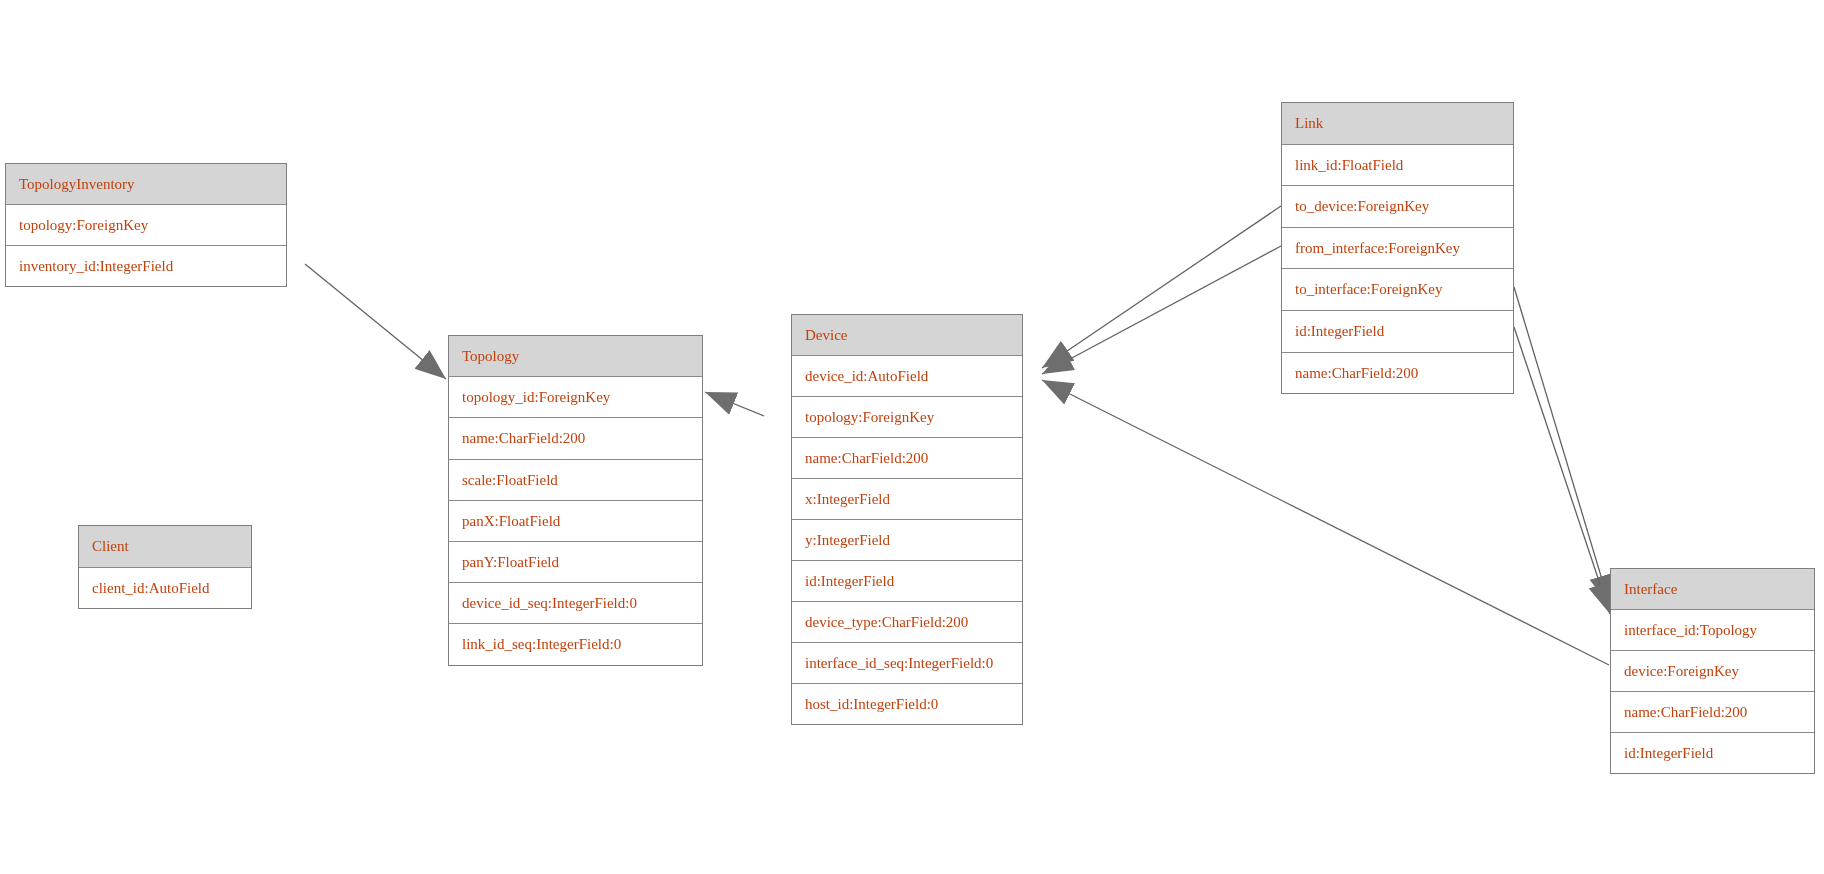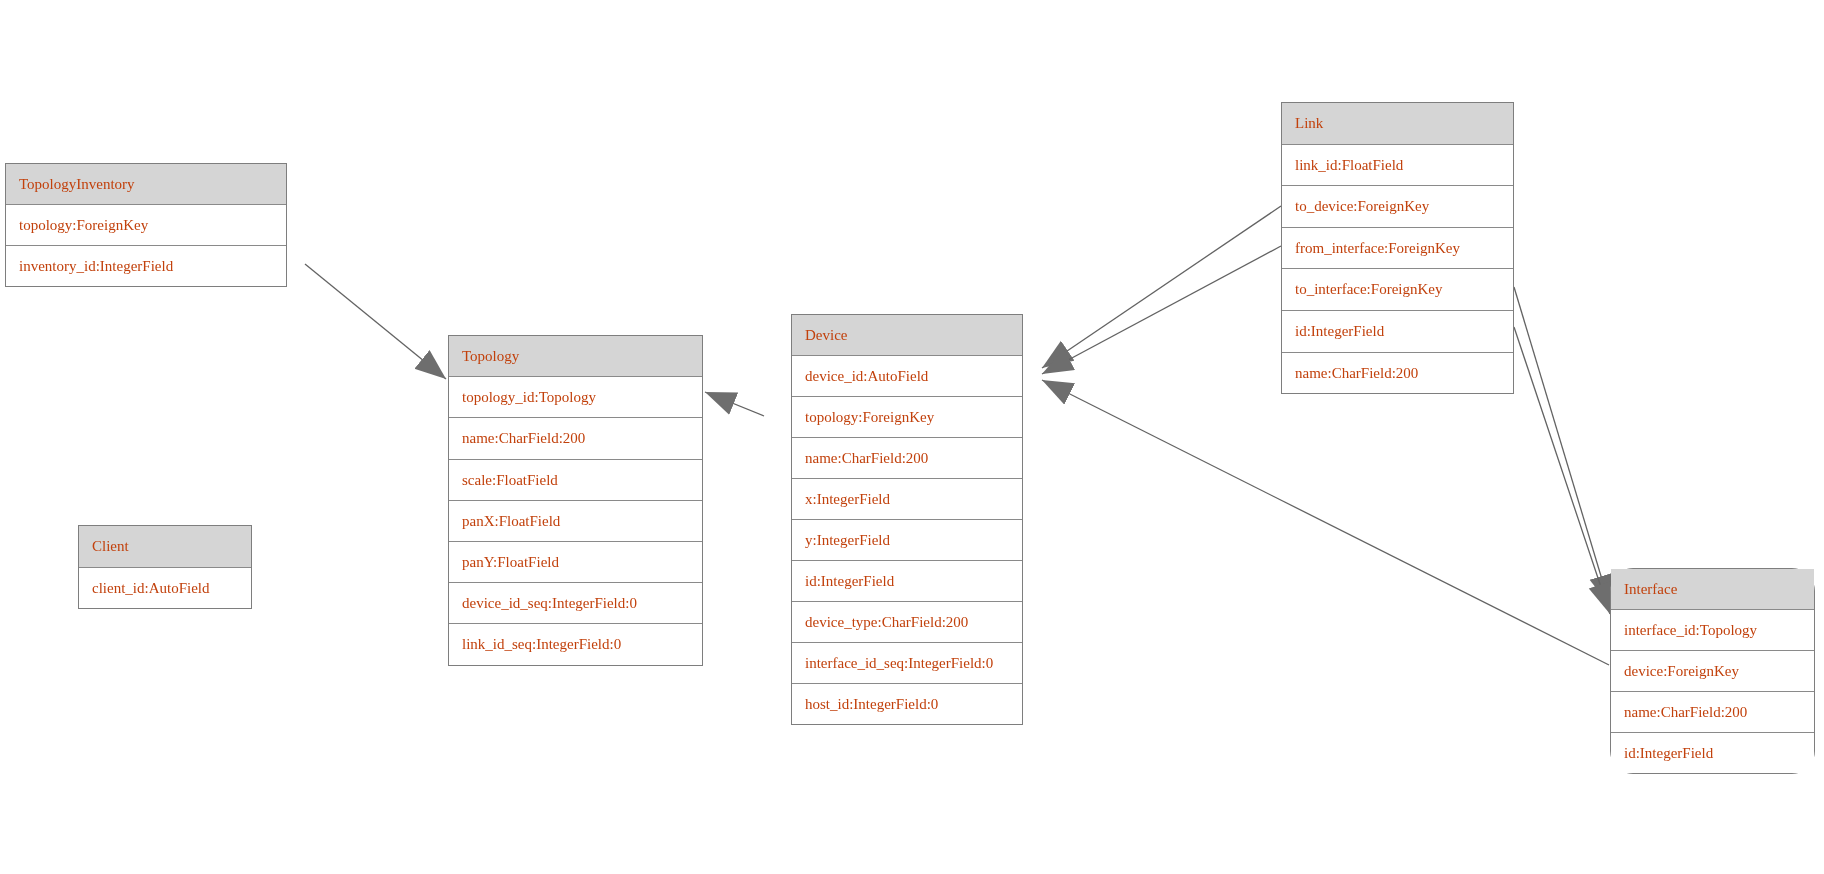--- a/index.html
+++ b/index.html
@@ -46,21 +46,21 @@
     white-space: nowrap;
     overflow: hidden;
     background: #ffffff;
   }
   
   #box-topology-inventory { left: 5px;   top: 163px; width: 282px; --rh: 40px; }
   #box-topology           { left: 448px;  top: 335px; width: 255px; --rh: 40.2px; }
   #box-client             { left: 78px;   top: 525px; width: 174px; --rh: 40.5px; }
   #box-device             { left: 791px;  top: 314px; width: 232px; --rh: 40px; }
   #box-link               { left: 1281px; top: 102px; width: 233px; --rh: 40.6px; }
-  #box-interface          { left: 1610px; top: 568px; width: 205px; border-radius: 23px; --rh: 40px; }
+  #box-interface          { left: 1610px; top: 568px; width: 205px; --rh: 40px; }
   .connector-line {
     stroke: #636363;
     stroke-width: 1.3;
     fill: none;
   }
 </style>
 </head>
 <body>
 
 <div id="canvas">
@@ -81,21 +81,21 @@
   </svg>
 
   <div class="entity" id="box-topology-inventory">
     <div class="entity-header">TopologyInventory</div>
     <div class="entity-row">topology:ForeignKey</div>
     <div class="entity-row">inventory_id:IntegerField</div>
   </div>
 
   <div class="entity" id="box-topology">
     <div class="entity-header">Topology</div>
-    <div class="entity-row">topology_id:Topology</div>
+    <div class="entity-row">topology_id:ForeignKey</div>
     <div class="entity-row">name:CharField:200</div>
     <div class="entity-row">scale:FloatField</div>
     <div class="entity-row">panX:FloatField</div>
     <div class="entity-row">panY:FloatField</div>
     <div class="entity-row">device_id_seq:IntegerField:0</div>
     <div class="entity-row">link_id_seq:IntegerField:0</div>
   </div>
 
   <div class="entity" id="box-client">
     <div class="entity-header">Client</div>

